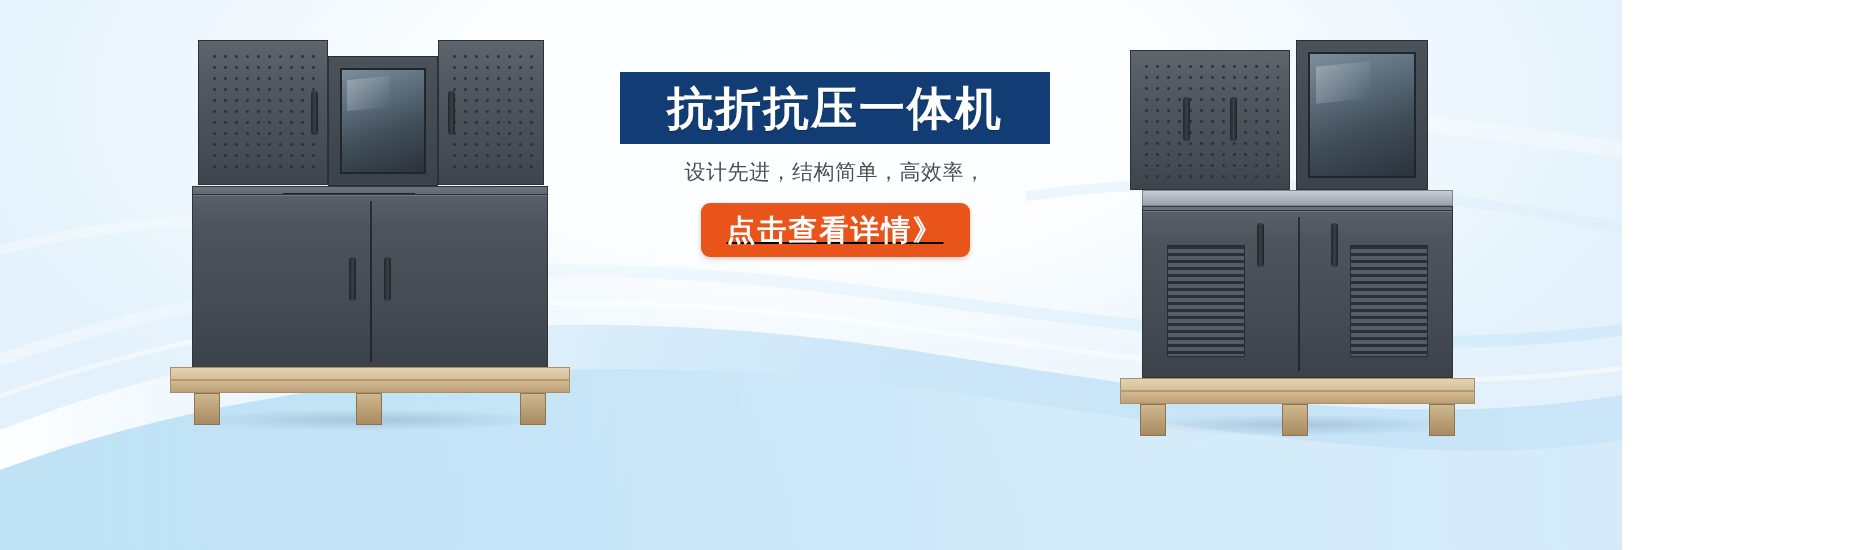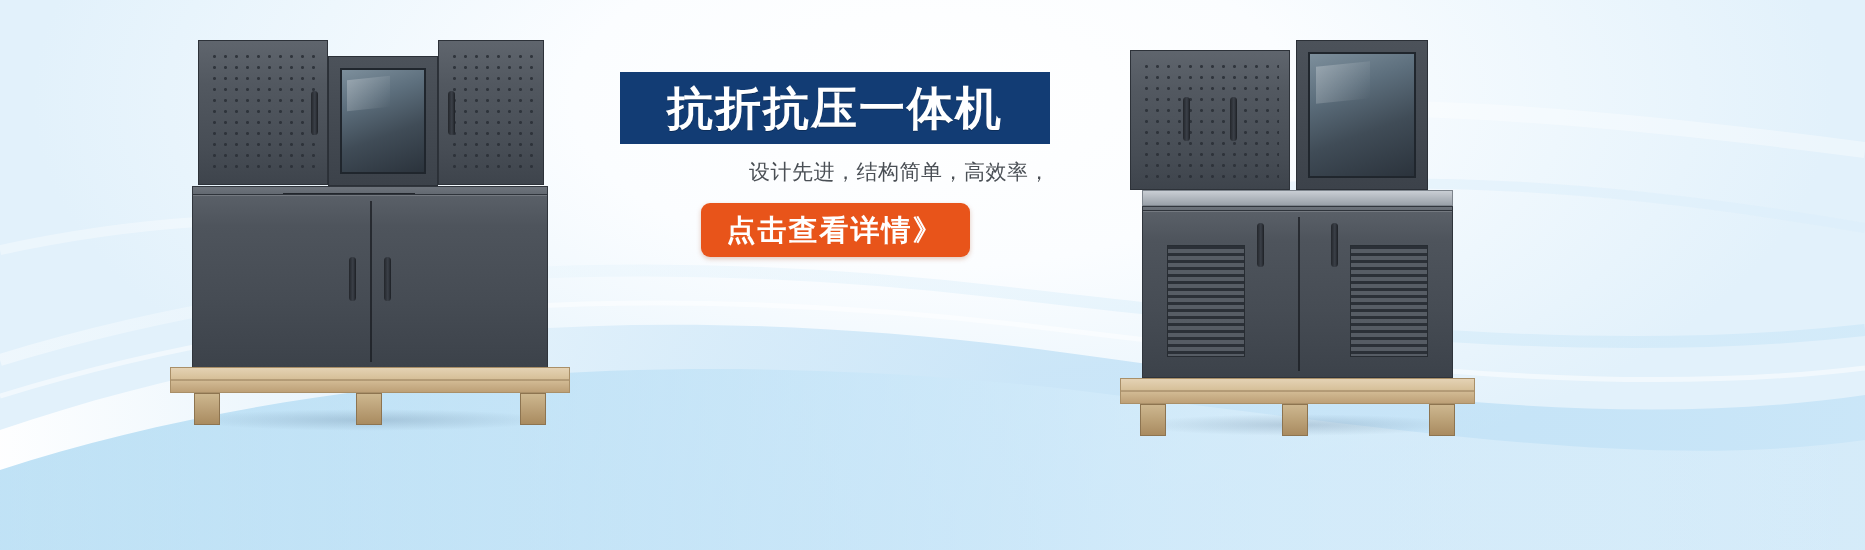--- a/index.html
+++ b/index.html
@@ -2,21 +2,21 @@
 <html><head>
 <meta charset="utf-8">
 <style>
   html,body{margin:0;padding:0;}
   body{
     width:1865px;height:550px;overflow:hidden;
     font-family:"Liberation Sans","DejaVu Sans",sans-serif;
     background:#ffffff;
   }
   .banner{
-    position:relative;width:1865px;height:550px;overflow:hidden;
+    position:relative;width:1622px;height:550px;overflow:hidden;
     background:
       radial-gradient(ellipse 900px 420px at 50% 18%, #ffffff 0%, #fbfdff 40%, #eef7fd 70%, #e2f1fb 100%),
       linear-gradient(180deg,#ffffff 0%,#f4fbfe 32%,#dceffb 62%,#cbe7f8 82%,#bfe1f6 100%);
   }
   
   .swooshes{position:absolute;inset:0;pointer-events:none;}
   .swooshes svg{display:block;width:100%;height:100%;}
 
   
   .machine{position:absolute;}
@@ -117,25 +117,25 @@
     margin-top:18px;text-align:center;width:430px;
     color:#e8541a;font-size:31px;font-weight:bold;letter-spacing:1px;
     font-family:"DejaVu Sans","Liberation Sans",sans-serif;
   }
   .sub-blue{
     margin-top:10px;text-align:center;width:430px;
     color:#17509a;font-size:31px;font-weight:bold;letter-spacing:1px;
     font-family:"DejaVu Sans","Liberation Sans",sans-serif;
   }
   .desc{
-    margin-top:12px;text-align:right;width:430px;
+    margin-top:12px;text-align:center;width:430px;
     color:#4a4f55;font-size:21px;line-height:1.55;letter-spacing:.5px;
     font-family:"DejaVu Sans","Liberation Sans",sans-serif;
   }
-  .cta-wrap{margin-top:14px;width:430px;display:flex;justify-content:center;}
+  .cta-wrap{margin-top:14px;width:430px;display:flex;justify-content:center;text-decoration:underline;}
   .cta{
     background:#e8541a;color:#ffffff;border:none;border-radius:9px;
     padding:11px 26px;font-size:29px;font-weight:bold;letter-spacing:2px;
     font-family:"DejaVu Sans","Liberation Sans",sans-serif;cursor:pointer;
     box-shadow:0 2px 5px rgba(160,60,15,.28);line-height:1.12;
   }
 </style>
 </head>
 <body>
 

